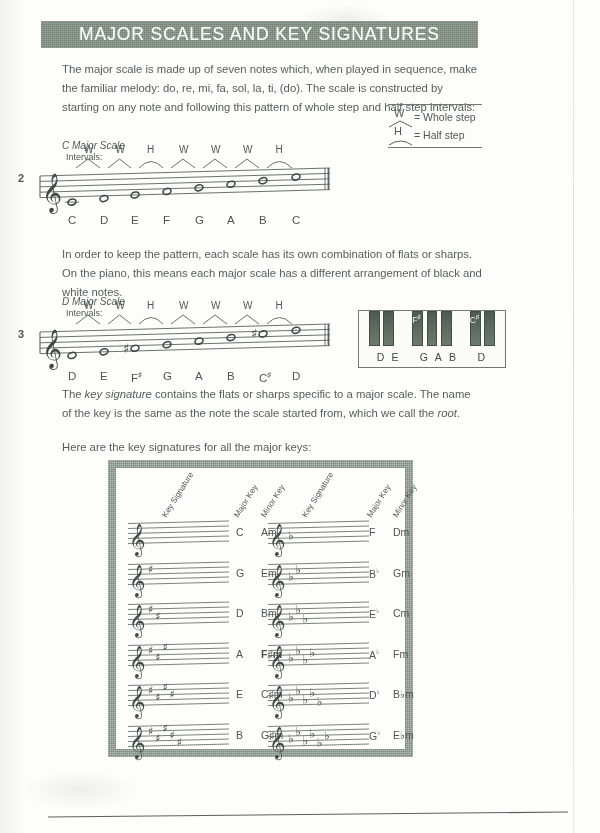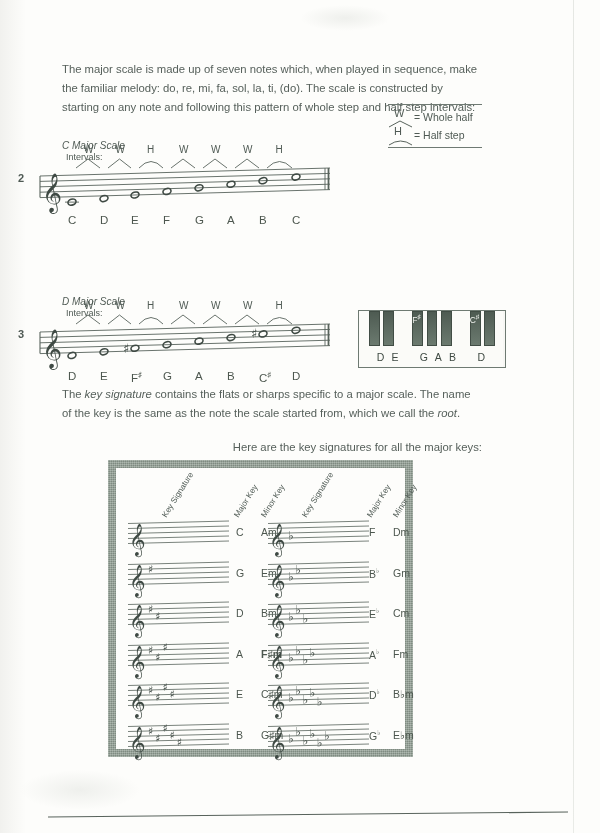--- a/index.html
+++ b/index.html
@@ -34,21 +34,21 @@
     text-shadow:0 0 1px rgba(255,255,255,.5);
     white-space:nowrap;
   }
 
   
   .para{position:absolute;font-size:11.3px;line-height:19px;color:#56605b;}
   .para i{font-style:italic;}
   .p1{left:62px;top:60px;width:420px;}
   .p2{left:62px;top:245px;width:420px;}
   .p3{left:62px;top:385px;width:420px;}
-  .p4{left:62px;top:438px;width:420px;text-align:right;}
+  .p4{left:62px;top:438px;width:420px;}
 
   
   .pattern-box{
     position:absolute;left:194px;top:110px;width:124px;height:26px;
     border:1px solid #9aa69c;display:flex;align-items:center;justify-content:center;
   }
   .pattern-text{font-size:11.5px;letter-spacing:1.6px;color:#55605a;}
 
   
   .legend{position:absolute;left:388px;top:104px;width:94px;height:42px;
@@ -102,33 +102,36 @@
 </head>
 <body>
 
 <div class="page">
 
   <div class="scan-shade-l"></div>
   <div class="page-edge"></div>
   <div class="scan-blotch" style="left:300px;top:5px;width:90px;height:26px;"></div>
   <div class="scan-blotch" style="left:20px;top:770px;width:120px;height:40px;"></div>
 
+  <div class="banner">
+    <span class="banner-title">MAJOR SCALES AND KEY SIGNATURES</span>
+  </div>
 
   <div class="para p1">The major scale is made up of seven notes which, when played in sequence, make the familiar melody:  do, re, mi, fa, sol, la, ti, (do).   The scale is constructed by starting on any note and following this pattern of whole step and half step intervals:</div>
 
 
   <div class="legend">
     <div class="legend-row r1">
       <span class="legend-sym">
         <span class="ltr">W</span>
         <svg width="26" height="8">
           <path class="stroke" d="M1,7 L12,1 L24,7" stroke-width="1"></path>
         </svg>
       </span>
-      <span class="legend-txt">= Whole half</span>
+      <span class="legend-txt">= Whole step</span>
     </div>
     <div class="legend-row r2">
       <span class="legend-sym">
         <span class="ltr">H</span>
         <svg width="26" height="8">
           <path class="stroke" d="M1,7 Q12.5,-1 24,7" stroke-width="1"></path>
         </svg>
       </span>
       <span class="legend-txt">= Half step</span>
     </div>
@@ -175,20 +178,21 @@
       <span class="notelabel" style="left: 292px; top: 73.6px;">C</span>
       <span class="ivl" style="left: 84px; top: 4px;">W</span>
       <span class="ivl" style="left: 115.5px; top: 4px;">W</span>
       <span class="ivl" style="left: 147px; top: 4px;">H</span>
       <span class="ivl" style="left: 179px; top: 4px;">W</span>
       <span class="ivl" style="left: 211px; top: 4px;">W</span>
       <span class="ivl" style="left: 243px; top: 4px;">W</span>
       <span class="ivl" style="left: 275.5px; top: 4px;">H</span>
     </div>
 
+  <div class="para p2">In order to keep the pattern, each scale has its own combination of flats or sharps. On the piano, this means each major scale has a different arrangement of black and white notes.</div>
 
   <div class="system" id="sys2" style="left:0;top:296px;width:340px;height:80px;">
     <span class="sys-title" style="left:62px;top:0;">D Major Scale</span>
     <span class="sys-intervals-lbl" style="left:66px;top:12px;">Intervals:</span>
     <span class="sys-num" style="left:18px;top:32px;">3</span>
     <svg id="sys2-svg" width="340" height="80">
         <path d="M40,36 L330,28" stroke="#58635c" stroke-width="0.9" fill="none"></path>
         <path d="M40,41.4 L330,33.4" stroke="#58635c" stroke-width="0.9" fill="none"></path>
         <path d="M40,46.8 L330,38.8" stroke="#58635c" stroke-width="0.9" fill="none"></path>
         <path d="M40,52.2 L330,44.2" stroke="#58635c" stroke-width="0.9" fill="none"></path>

